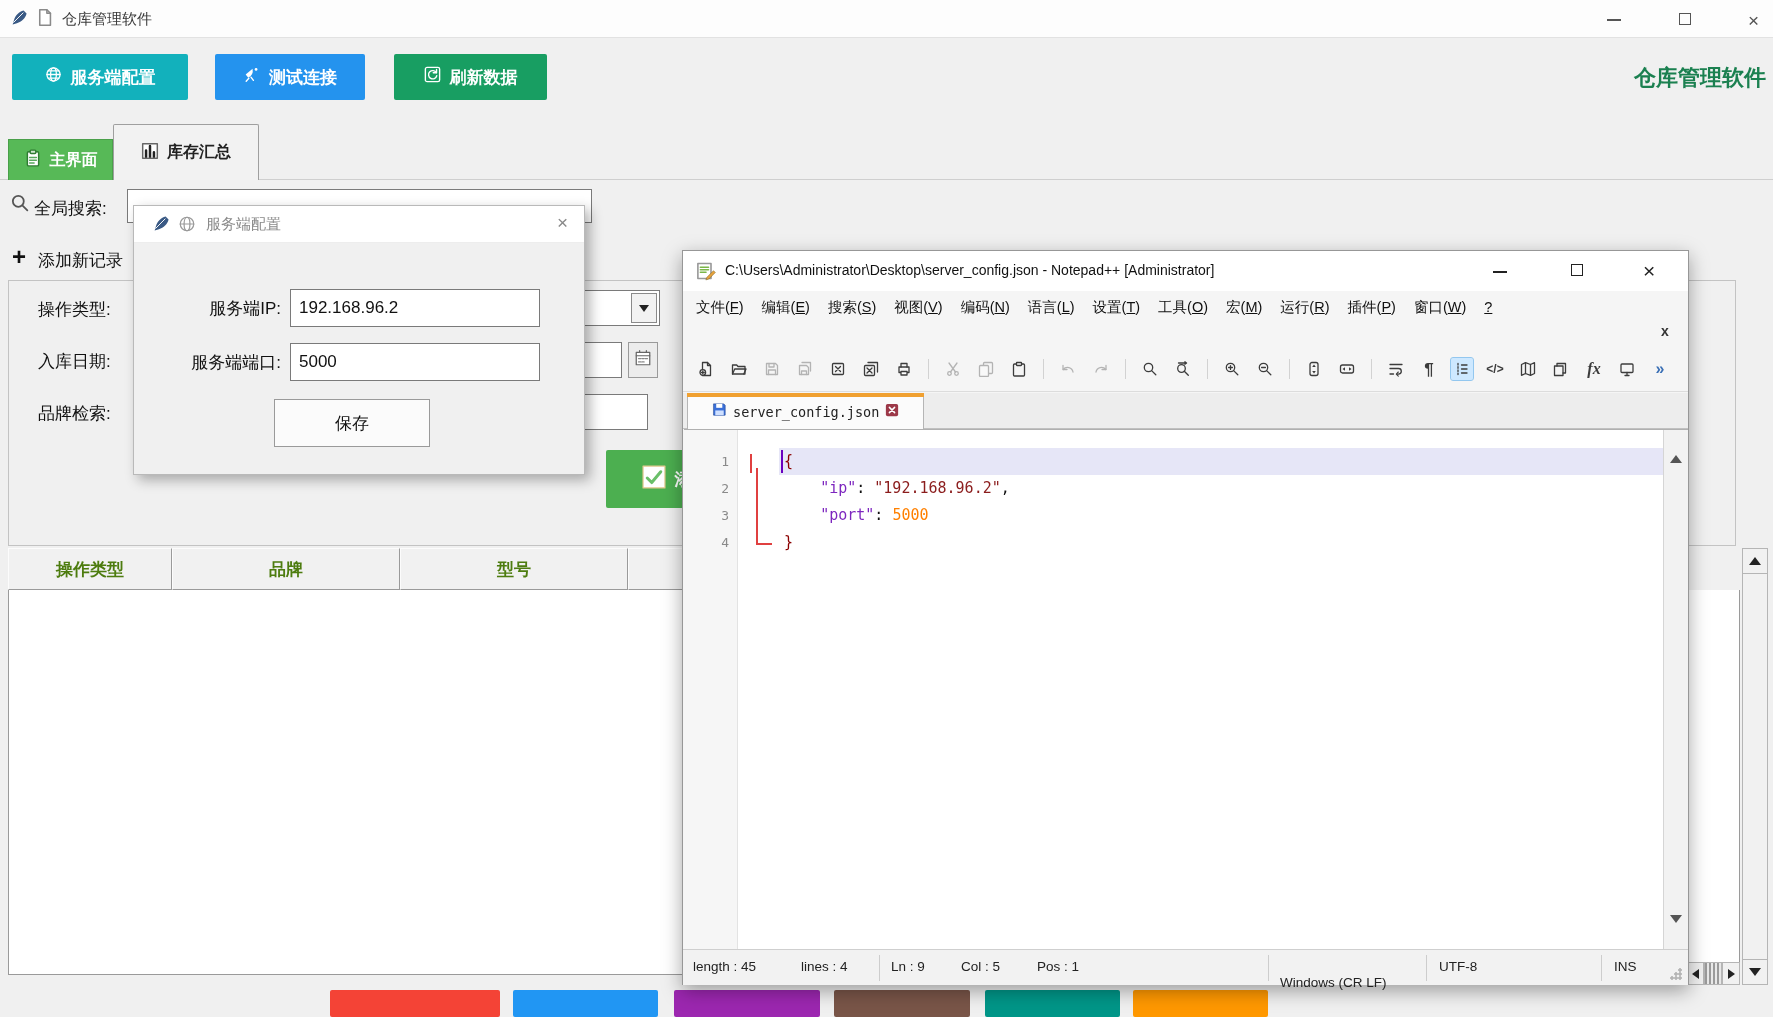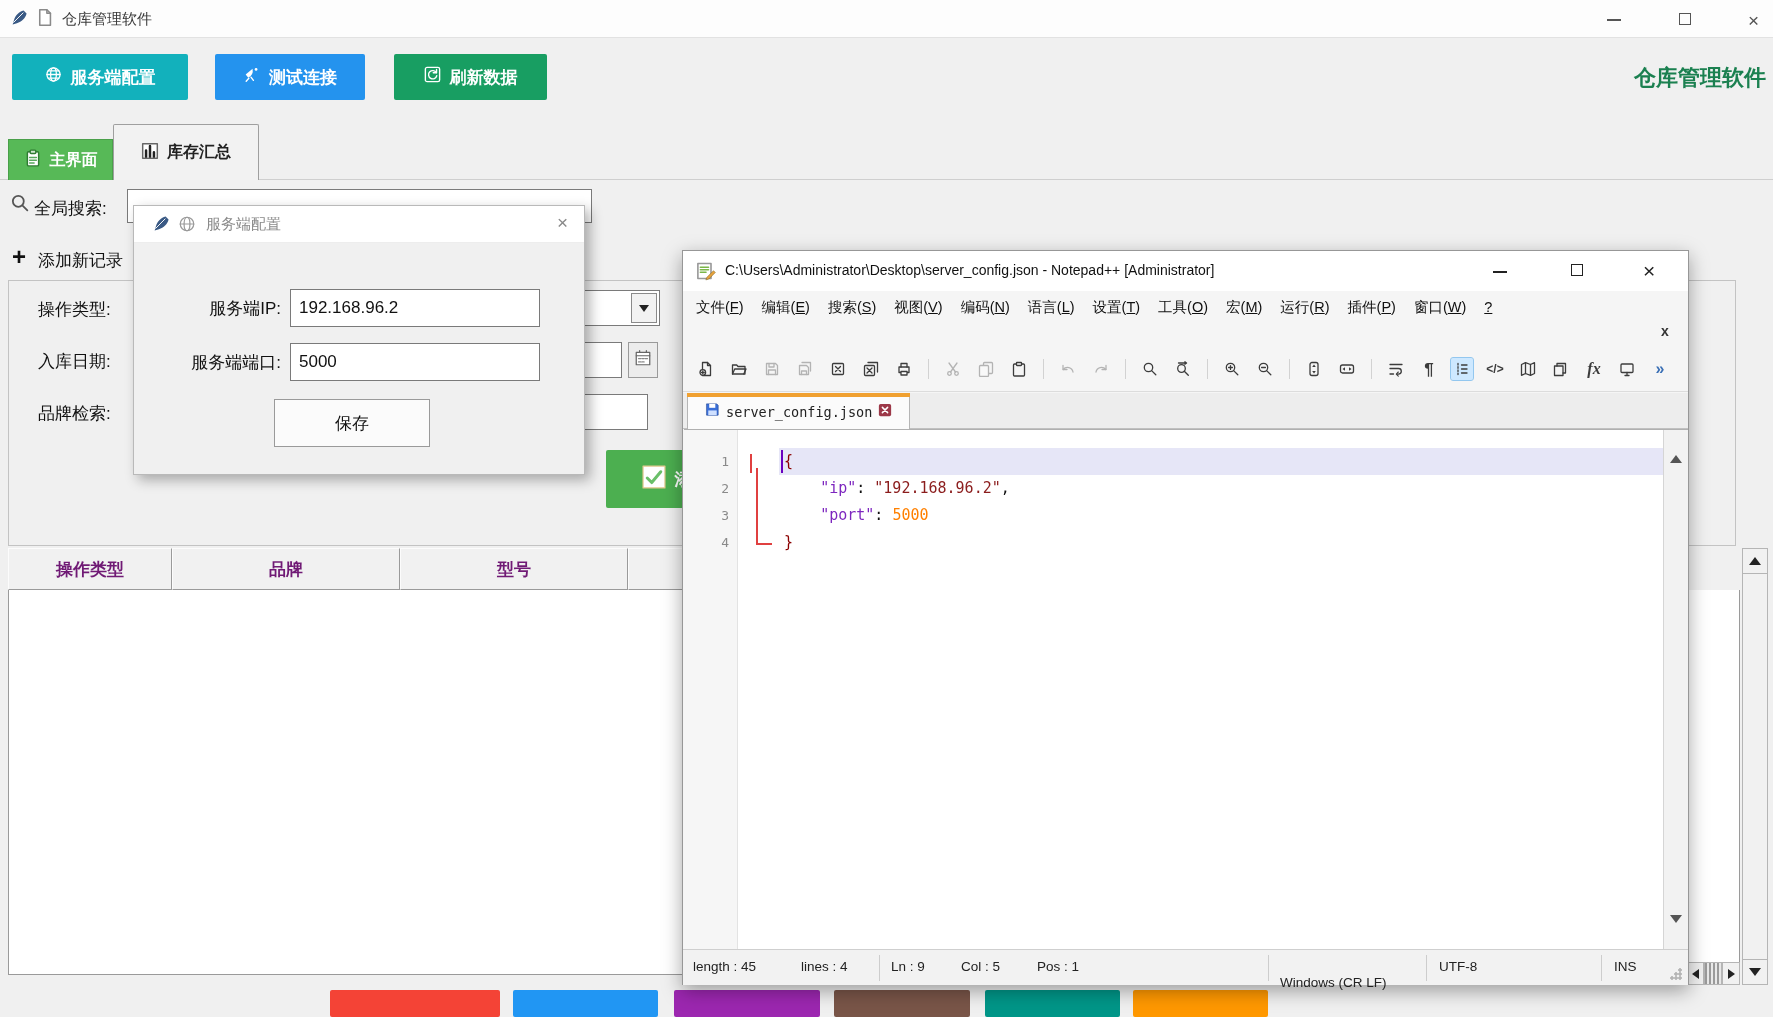--- a/index.html
+++ b/index.html
@@ -18,21 +18,21 @@
   .app-title{font-size:22px;font-weight:bold;text-align:right;}
   .tab{display:flex;align-items:center;justify-content:center;gap:8px;font-size:16px;font-weight:bold;}
   .tab-active{background:#57b957;color:#fff;border:1px solid #4aa04a;border-bottom:none;}
   .tab-idle{background:#f2f2f2;color:#222;border:1px solid #9f9f9f;border-bottom:none;border-radius:2px 2px 0 0;}
   .lbl{font-size:17px;color:#111;}
   .inp{background:#fff;border:1px solid #7a7a7a;font-size:17px;padding:0 8px;
        font-family:"Liberation Sans",sans-serif;color:#111;}
   .groupbox{border:1px solid #c3c3c3;}
   .th-cell{background:#f1f1f1;border-top:1px solid #fcfcfc;border-left:1px solid #fcfcfc;
            border-right:1px solid #9a9a9a;border-bottom:1px solid #9a9a9a;
-           display:flex;align-items:center;justify-content:center;font-size:17px;font-weight:bold;color:#701a75;height:42px;}
+           display:flex;align-items:center;justify-content:center;font-size:17px;font-weight:bold;color:#4d7c0f;height:42px;}
   .scroll-part{background:#f1f1f1;border:1px solid #b5b5b5;display:flex;align-items:center;justify-content:center;}
   .tri-up{width:0;height:0;border-left:6px solid transparent;border-right:6px solid transparent;border-bottom:8px solid #222;}
   .tri-down{width:0;height:0;border-left:6px solid transparent;border-right:6px solid transparent;border-top:8px solid #222;}
   .tri-left{width:0;height:0;border-top:6px solid transparent;border-bottom:6px solid transparent;border-right:8px solid #222;}
   .tri-right{width:0;height:0;border-top:6px solid transparent;border-bottom:6px solid transparent;border-left:8px solid #222;}
   .hthumb{background:repeating-linear-gradient(90deg,#9a9a9a 0 2px,#e8e8e8 2px 4px);border:1px solid #b5b5b5;}
   
   .dialog{background:#f0f0f0;border:1px solid #b9b9b9;box-shadow:5px 5px 12px rgba(0,0,0,.3);}
   .dlg-titlebar{background:#fff;border-bottom:1px solid #ededed;}
   .dlg-title{font-size:15px;color:#8a8a8a;}
@@ -43,21 +43,21 @@
   .npp-titlebar{background:#fff;}
   .npp-title{font-size:14px;color:#111;}
   .npp-menu{display:flex;align-items:center;font-size:14.5px;color:#111;}
   .npp-menu span{padding:0 9px;cursor:pointer;}
   .npp-toolbar{display:flex;align-items:center;gap:11px;}
   .npp-ico{width:22px;height:22px;display:flex;align-items:center;justify-content:center;border-radius:2px;}
   .npp-ico.dis{opacity:.35;}
   .npp-ico.act{background:#cde8ff;outline:1px solid #93c7ef;}
   .npp-sep{width:1px;height:20px;background:#d2d2d2;margin:0 2px;}
   .chr{font-size:15px;color:#3c3c3c;font-weight:bold;line-height:1;}
-  .filetab{background:#fbfbfb;border:1px solid #b5b5b5;border-bottom:none;display:flex;align-items:center;gap:6px;padding:0 17px;}
+  .filetab{background:#fbfbfb;border:1px solid #b5b5b5;border-bottom:none;display:flex;align-items:center;gap:6px;padding:0 24px;}
   .filetab-bar{height:4px;background:#f0a030;}
   .mono{font-family:"DejaVu Sans Mono",monospace;}
   .code-line{position:absolute;left:0;height:27px;line-height:27px;white-space:pre;font-size:15px;}
   .tk-brace{color:#8b0000;}
   .tk-key{color:#7d26bf;}
   .tk-str{color:#8b1c1c;}
   .tk-num{color:#ff8000;}
   .tk-op{color:#111;}
   .ln-num{position:absolute;right:8px;height:27px;line-height:27px;font-size:13px;color:#8a8a8a;}
   .npp-status{background:#f2f2f2;border-top:1px solid #cfcfcf;font-size:13.5px;color:#222;}

